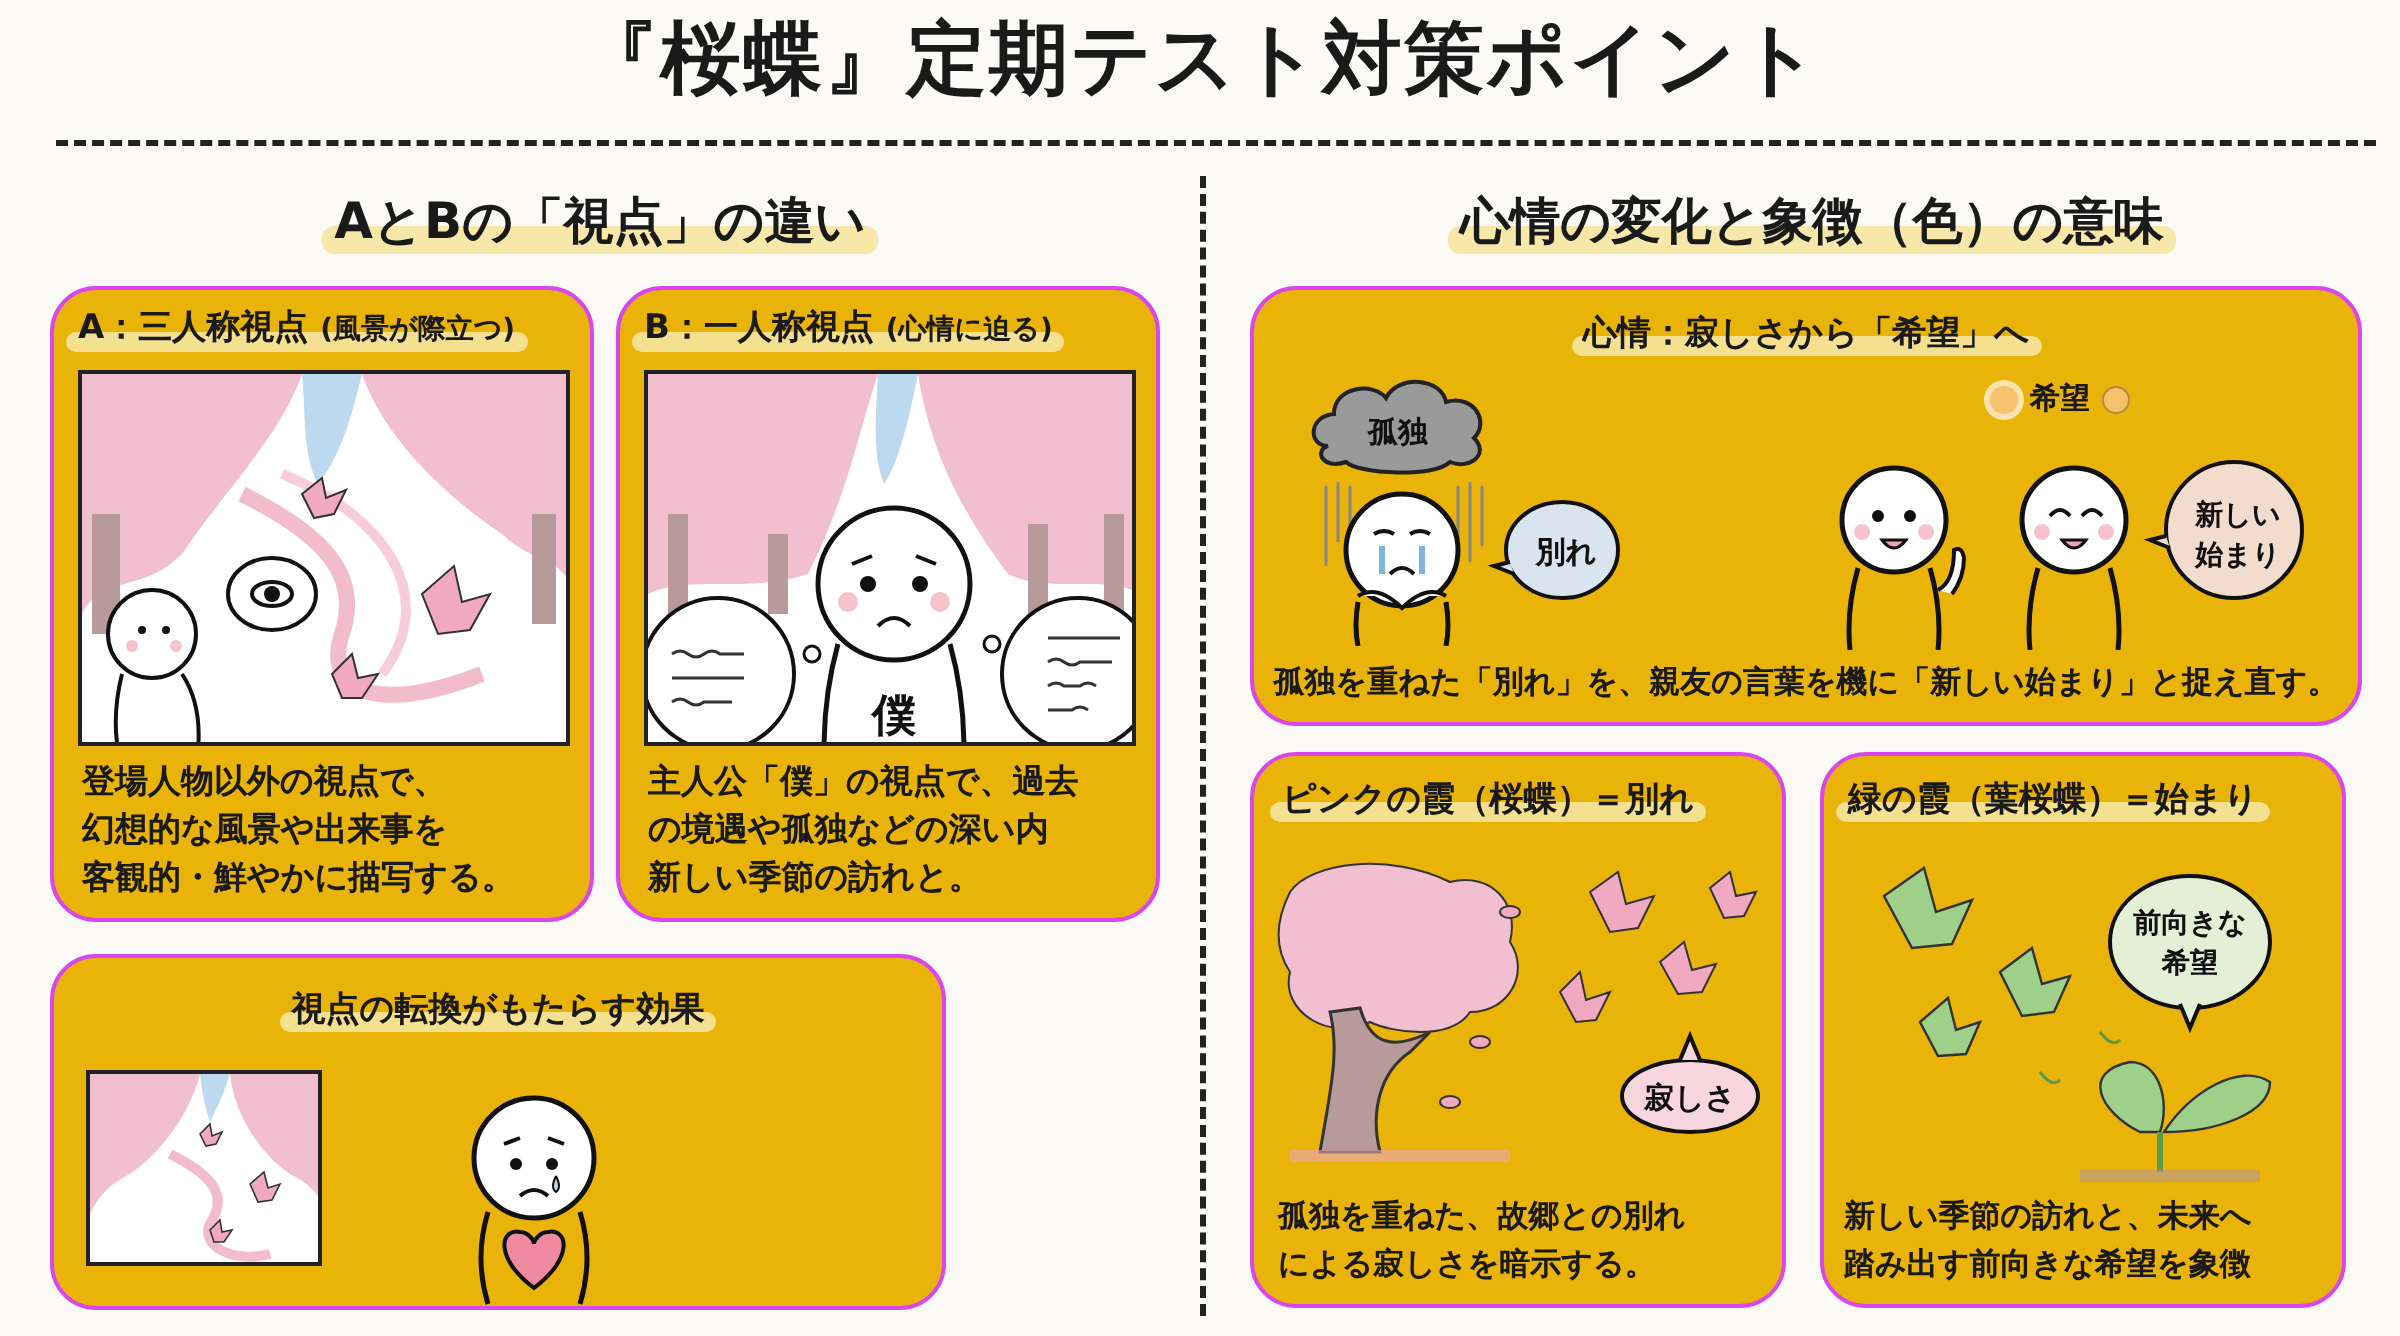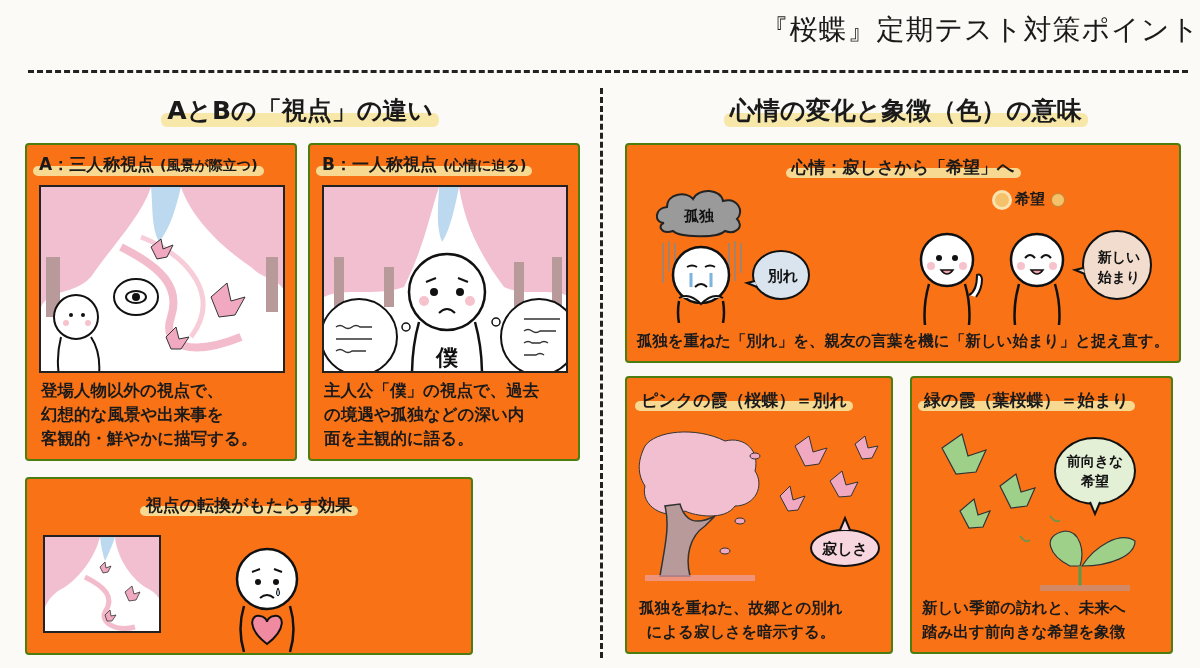--- a/index.html
+++ b/index.html
@@ -1,27 +1,27 @@
 <!DOCTYPE html>
 <html><head>
 <meta charset="utf-8">
 <style>
   * { box-sizing: border-box; margin: 0; padding: 0; }
   html, body { width: 1200px; height: 668px; background: #fbfaf6; overflow: hidden; }
   body { font-family: "DejaVu Sans", "Liberation Sans", sans-serif; color: #1a1a1a; position: relative; }
 
-  .title { position: absolute; left: 0; top: 2px; width: 1200px; text-align: right; font-size: 28px; font-weight: normal; letter-spacing: 1px; line-height: 56px; }
+  .title { position: absolute; left: 0; top: 2px; width: 1200px; text-align: center; font-size: 40px; font-weight: bold; letter-spacing: 1px; line-height: 56px; }
   .hdash { position: absolute; left: 28px; top: 70px; width: 1160px; height: 0; border-top: 3px dashed #222; }
   .vdash { position: absolute; left: 600px; top: 88px; width: 0; height: 570px; border-left: 3px dashed #222; }
 
   .hl { position: relative; display: inline-block; z-index: 1; }
   .hl::after { content: ""; position: absolute; left: -6px; right: -6px; bottom: 1px; height: 40%; background: #f6e4a0; border-radius: 6px; z-index: -1; opacity: .9; }
 
   .section-title { position: absolute; font-size: 25px; font-weight: bold; text-align: center; line-height: 34px; }
-  .panel { position: absolute; border: 2px solid #4d7c0f; border-radius: 4px; background: #f97316; }
+  .panel { position: absolute; border: 2px solid #d946ef; border-radius: 23px; background: #eab308; }
   .panel-head { font-size: 17px; font-weight: bold; line-height: 24px; white-space: nowrap; }
   .panel-head small { font-size: 14px; font-weight: bold; }
   .body-text { font-size: 16.5px; font-weight: bold; line-height: 24px; }
 
   .illus { position: absolute; border: 2px solid #222; background: #fff; overflow: hidden; }
   svg { display: block; }
 </style>
 </head>
 <body>
 
@@ -97,21 +97,21 @@
       <ellipse cx="215" cy="150" rx="38" ry="38" fill="#fff" stroke="#111" stroke-width="2"></ellipse>
       <circle cx="82" cy="140" r="4" fill="#fff" stroke="#111" stroke-width="1.5"></circle>
       <circle cx="172" cy="135" r="4" fill="#fff" stroke="#111" stroke-width="1.5"></circle>
       <path d="M12 140 q4 -3 8 0 q4 3 8 0 q4 -3 8 0 h12 M12 152 h36 M12 164 q4 -3 8 0 q4 3 8 0 h14" stroke="#333" stroke-width="1.5" fill="none"></path>
       <path d="M200 132 h36 M200 144 q4 -3 8 0 q4 3 8 0 h16 M200 156 q4 -3 8 0 h8 q4 -3 8 0 M200 168 h12 q4 -3 8 0" stroke="#333" stroke-width="1.5" fill="none"></path>
     </svg>
   </div>
   <div class="body-text" style="position:absolute;left:14px;top:234px;">
     <div>主人公「僕」の視点で、過去</div>
     <div>の境遇や孤独などの深い内</div>
-    <div>面を主観的に語る。</div>
+    <div>新しい季節の訪れと。</div>
   </div>
 </div>
 
 <div class="panel" style="left:25px;top:477px;width:448px;height:178px;">
   <div class="panel-head" style="position:absolute;left:0;top:14px;width:100%;text-align:center;">
     <span class="hl">視点の転換がもたらす効果</span>
   </div>
   <div class="illus" style="left:16px;top:56px;width:118px;height:98px;">
     <svg width="118" height="98" viewBox="0 0 118 98">
       <rect width="118" height="98" fill="#fff"></rect>
@@ -183,21 +183,21 @@
     <path d="M124 50 q6 8 12 0 z" fill="#f4a3b1" stroke="#111" stroke-width="1.5"></path>
     <path d="M112 64 Q106 85 108 105 M148 64 Q154 85 152 105" stroke="#111" stroke-width="2.5" fill="none"></path>
     <circle cx="210" cy="45" r="34" fill="#f1dccd" stroke="#111" stroke-width="2"></circle>
     <path d="M176 48 l-8 2 l10 4" fill="#f1dccd" stroke="#111" stroke-width="2"></path>
     <text x="212" y="42" text-anchor="middle" font-size="14" font-weight="bold" fill="#111">新しい</text>
     <text x="212" y="62" text-anchor="middle" font-size="14" font-weight="bold" fill="#111">始まり</text>
   </svg>
   <div class="body-text" style="position:absolute;left:0;top:184px;width:100%;text-align:center;font-size:15.5px;">孤独を重ねた「別れ」を、親友の言葉を機に「新しい始まり」と捉え直す。</div>
 </div>
 
-<div class="panel" style="left:625px;top:376px;width:268px;height:278px;text-align:center;">
+<div class="panel" style="left:625px;top:376px;width:268px;height:278px;">
   <div class="panel-head" style="position:absolute;left:14px;top:10px;">
     <span class="hl">ピンクの霞（桜蝶）＝別れ</span>
   </div>
   <svg style="position:absolute;left:8px;top:48px;" width="252" height="170" viewBox="0 0 252 170">
     <path d="M10 20 C20 5 60 0 90 15 C110 10 125 25 120 45 C130 60 120 80 100 80 C90 95 60 90 50 85 C30 95 5 80 10 60 C0 45 5 30 10 20 Z" fill="#f2bfd0" stroke="#333" stroke-width="1"></path>
     <path d="M25 150 C30 120 35 100 30 80 L45 78 C50 95 60 100 80 90 L70 100 C55 110 50 130 55 150 Z" fill="#b89a9a" stroke="#333" stroke-width="1.5"></path>
     <path d="M10 152 h110" stroke="#e9a9bd" stroke-width="6" opacity=".6"></path>
     <g fill="#f0a9c0" stroke="#333" stroke-width="1">
       <path d="M160 20 l14 -10 l4 16 l14 -4 l-8 16 l-14 2 z"></path>
       <path d="M220 18 l10 -8 l3 12 l10 -2 l-6 12 l-10 1 z"></path>

